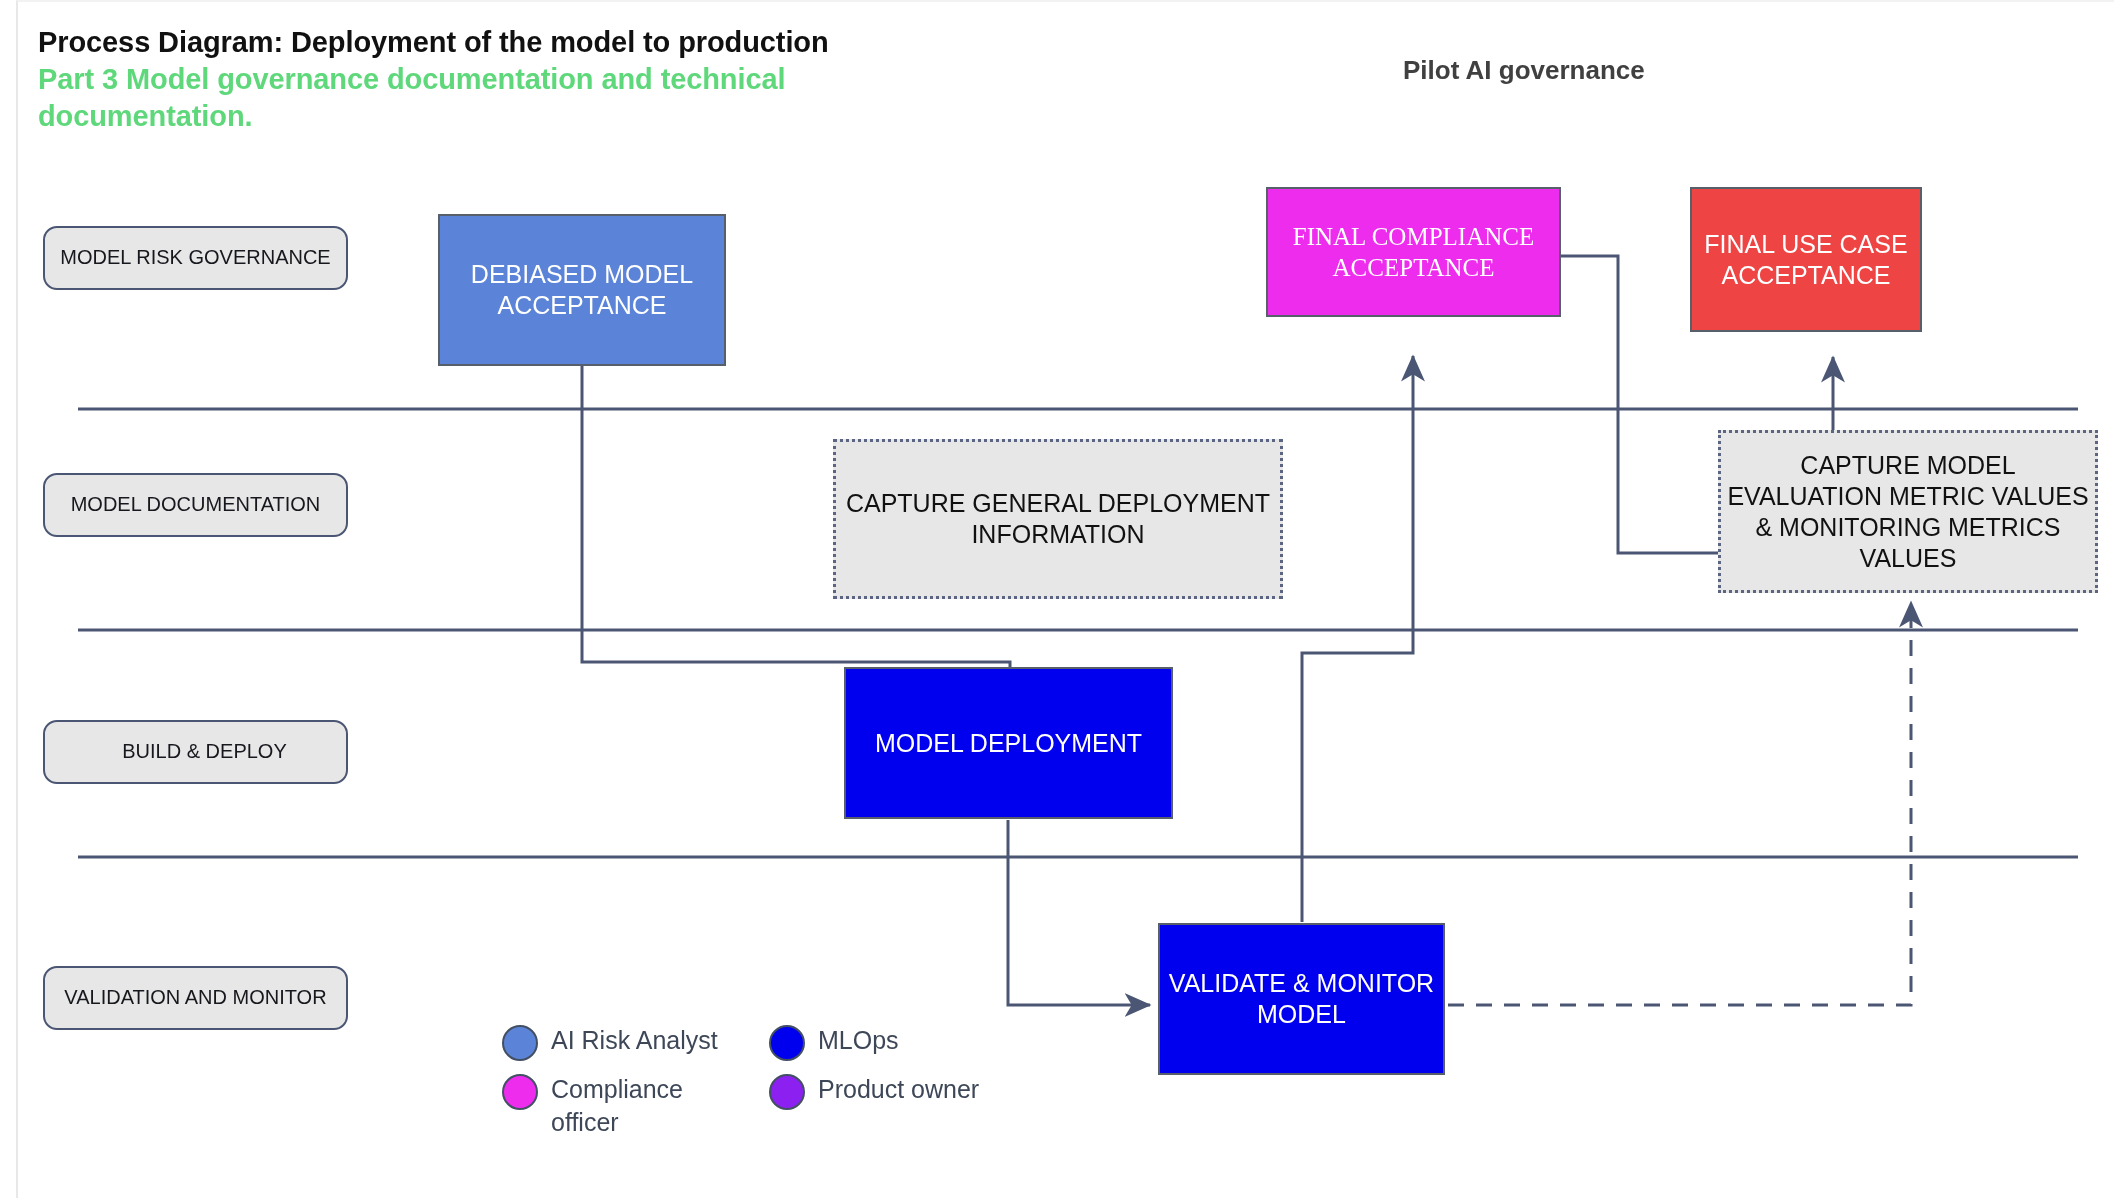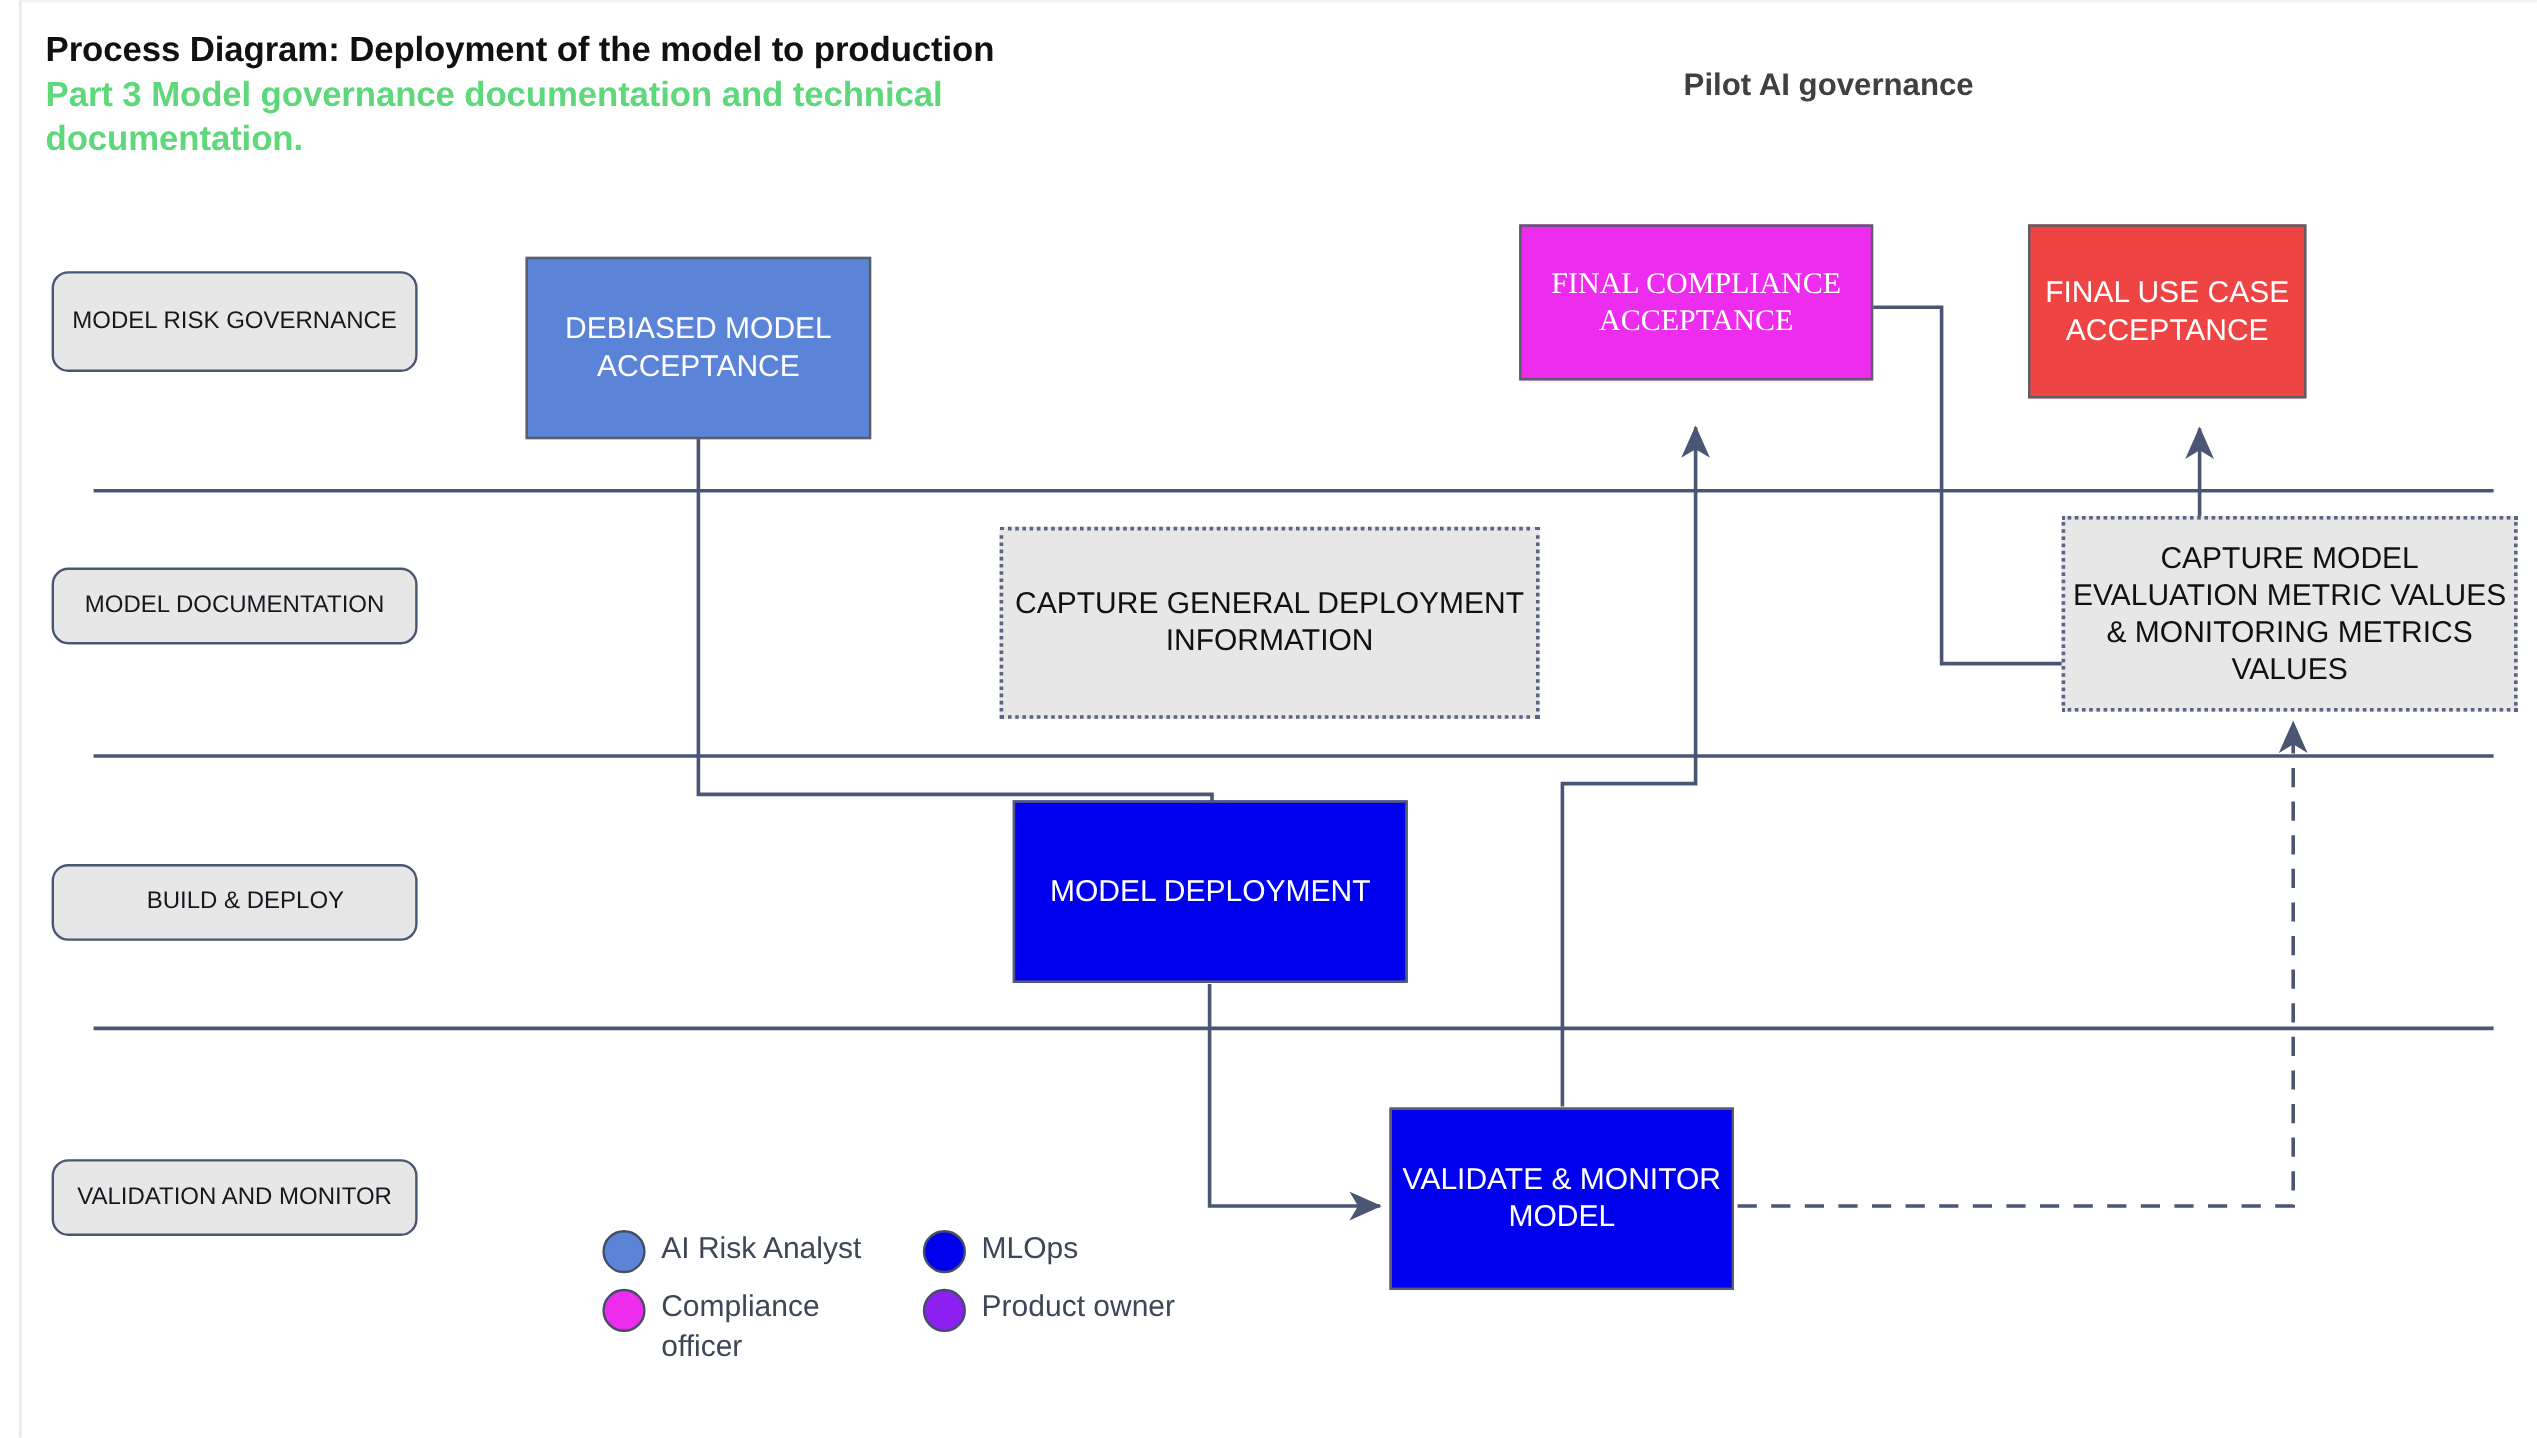--- a/index.html
+++ b/index.html
@@ -168,21 +168,21 @@
       <path d="M 990 818 L 990 1003 L 1132 1003" marker-end="url(#arrowhead)"></path>
 
       <path d="M 1284 920 L 1284 651 L 1395 651 L 1395 354" marker-end="url(#arrowhead)"></path>
 
       <path d="M 1543 254 L 1600 254 L 1600 551 L 1815 551 L 1815 355" marker-end="url(#arrowhead)"></path>
     </g>
 
     <path d="M 1430 1003 L 1893 1003 L 1893 600" stroke="#4a5673" stroke-width="3" fill="none" stroke-dasharray="16 12" marker-end="url(#arrowheadDash)"></path>
   </svg>
 
-  <div class="lane-label" style="left:25px; top:224px; width:305px; height:84px;">
+  <div class="lane-label" style="left:25px; top:224px; width:305px; height:64px;">
     <span>MODEL RISK GOVERNANCE</span>
   </div>
   <div class="lane-label" style="left:25px; top:471px; width:305px; height:64px;">
     <span>MODEL DOCUMENTATION</span>
   </div>
   <div class="lane-label" style="left:25px; top:718px; width:305px; height:64px;padding-left:24px;">
     <span>BUILD &amp; DEPLOY</span>
   </div>
   <div class="lane-label" style="left:25px; top:964px; width:305px; height:64px;">
     <span>VALIDATION AND MONITOR</span>

